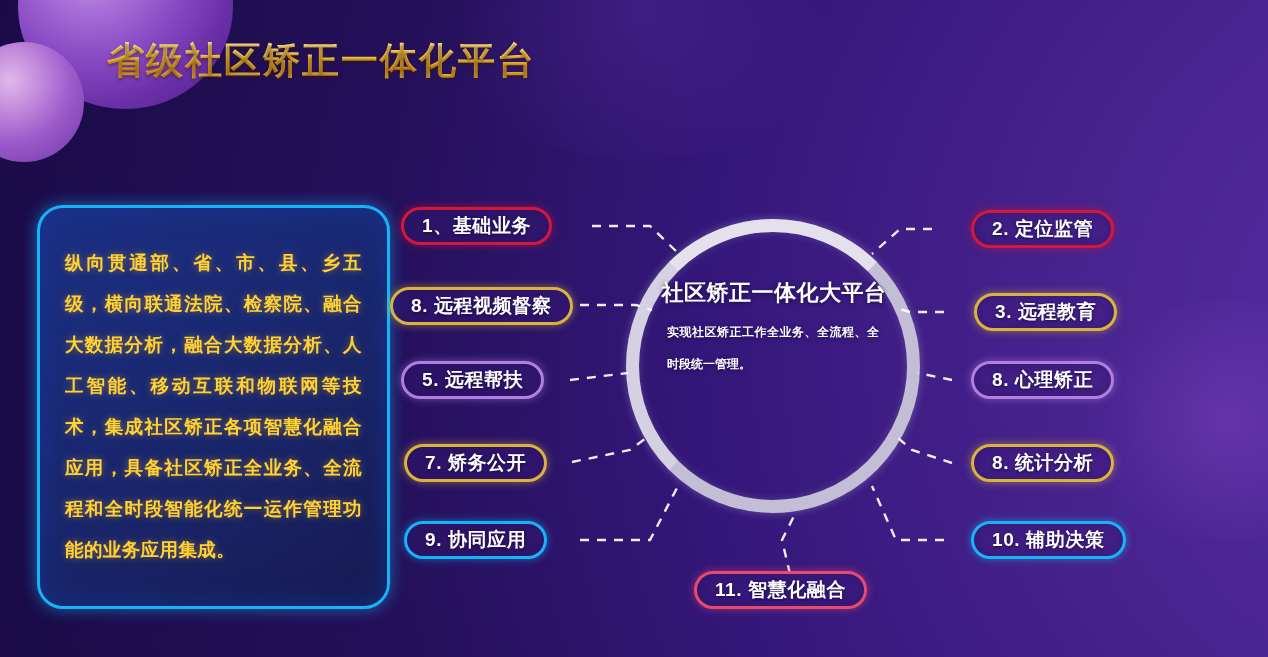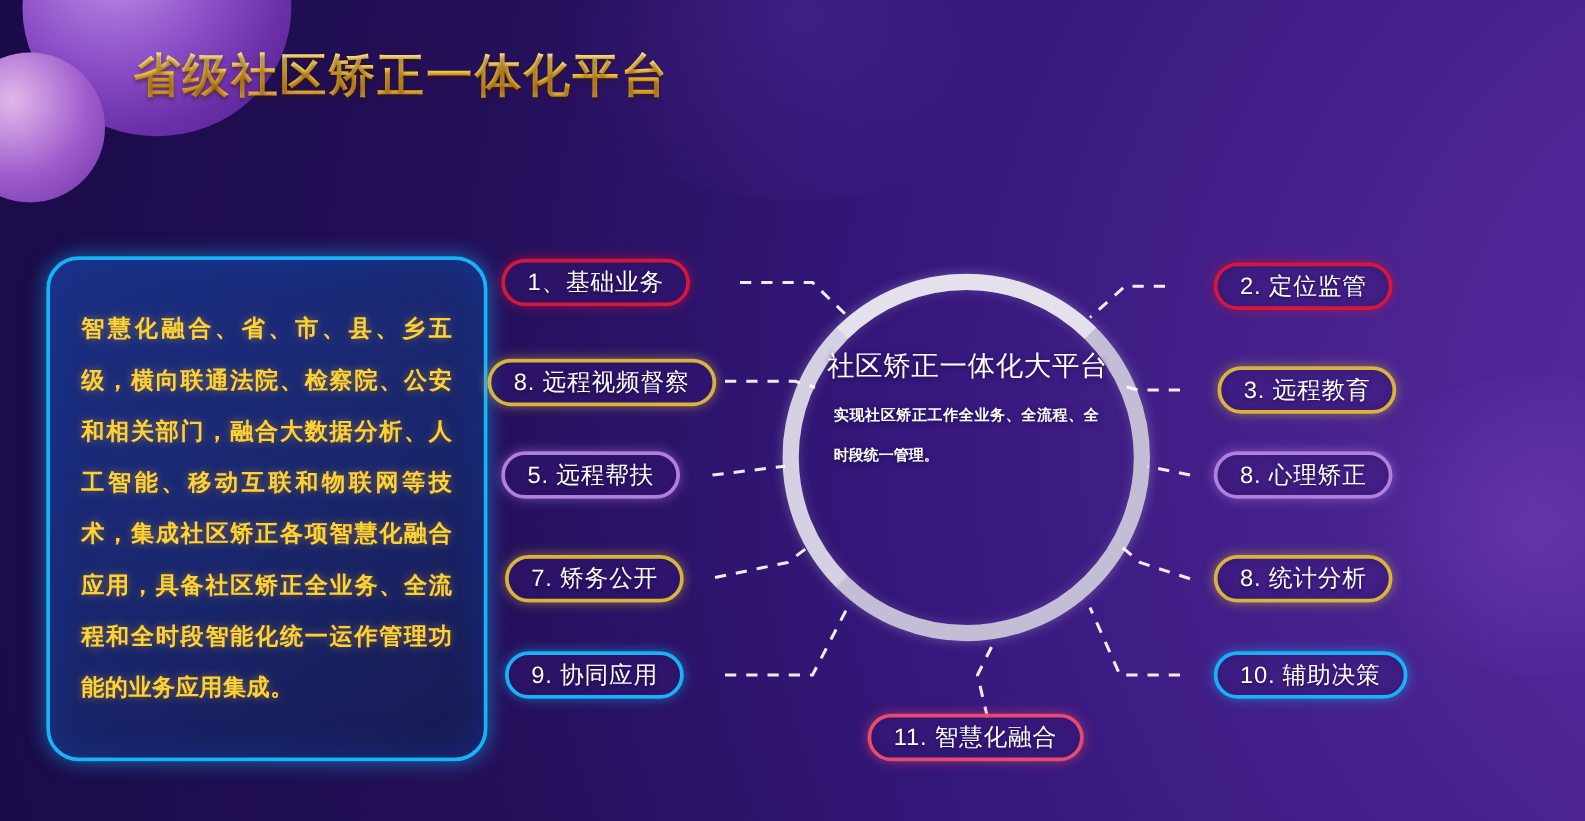--- a/index.html
+++ b/index.html
@@ -116,21 +116,21 @@
     position: absolute;
     left: 626px;
     top: 278px;
     width: 294px;
     text-align: center;
     color: #ffffff;
     z-index: 4;
   }
   #center-heading {
     font-size: 22px;
-    font-weight: normal;
+    font-weight: bold;
     letter-spacing: 0.5px;
     line-height: 30px;
     white-space: nowrap;
     margin-left: 2px;
     text-shadow: 0 1px 4px rgba(20,8,60,0.8);
   }
   #center-body {
     margin-top: 8px;
     font-size: 12px;
     font-weight: bold;
@@ -158,42 +158,42 @@
     box-sizing: border-box;
     border: 3px solid #ffffff;
     border-radius: 999px;
     height: 38px;
     display: flex;
     align-items: center;
     justify-content: center;
     padding: 0 18px;
     color: #ffffff;
     font-size: 19px;
-    font-weight: normal;
+    font-weight: bold;
     letter-spacing: 0.6px;
     white-space: nowrap;
     background: rgba(58,25,120,0.35);
     z-index: 3;
     text-shadow: 0 1px 3px rgba(20,8,60,0.85);
   }
 </style>
 </head>
 <body>
 
 <div id="stage">
 
   <div class="blob blob-a"></div>
   <div class="blob blob-b"></div>
   <div class="blob blob-c"></div>
   <div class="blob blob-d"></div>
 
   <div id="title">省级社区矫正一体化平台</div>
 
   <div id="left-panel" style="border-color: rgb(22, 180, 247);">
-    <div id="left-panel-text" style="color: rgb(255, 210, 49);">智慧化融合、省、市、县、乡五级，横向联通法院、检察院、公安和相关部门，融合大数据分析、人工智能、移动互联和物联网等技术，集成社区矫正各项智慧化融合应用，具备社区矫正全业务、全流程和全时段智能化统一运作管理功能的业务应用集成。</div>
+    <div id="left-panel-text" style="color: rgb(255, 210, 49);">纵向贯通部、省、市、县、乡五级，横向联通法院、检察院、融合大数据分析，融合大数据分析、人工智能、移动互联和物联网等技术，集成社区矫正各项智慧化融合应用，具备社区矫正全业务、全流程和全时段智能化统一运作管理功能的业务应用集成。</div>
   </div>
 
   <svg id="connectors" viewBox="0 0 1268 657" xmlns="http://www.w3.org/2000/svg">
     <g stroke="#ffffff" stroke-width="2.4" stroke-dasharray="9 8" fill="none" opacity="0.92" stroke-linecap="butt">
 
       <path d="M 592 226 L 650 226 L 678 253"></path>
       <path d="M 580 305 L 636 305 L 652 310"></path>
       <path d="M 570 380 L 628 373"></path>
       <path d="M 572 462 L 630 450 L 646 438"></path>
       <path d="M 580 540 L 650 540 L 678 486"></path>

